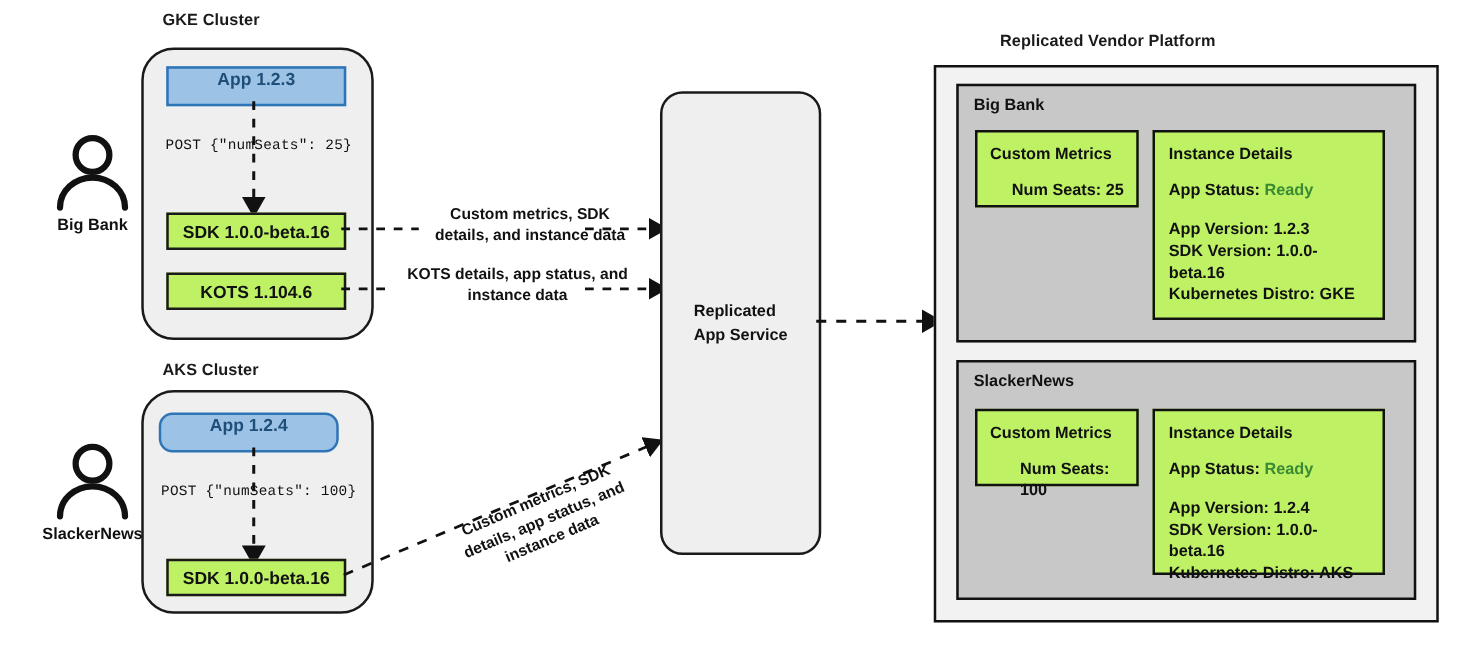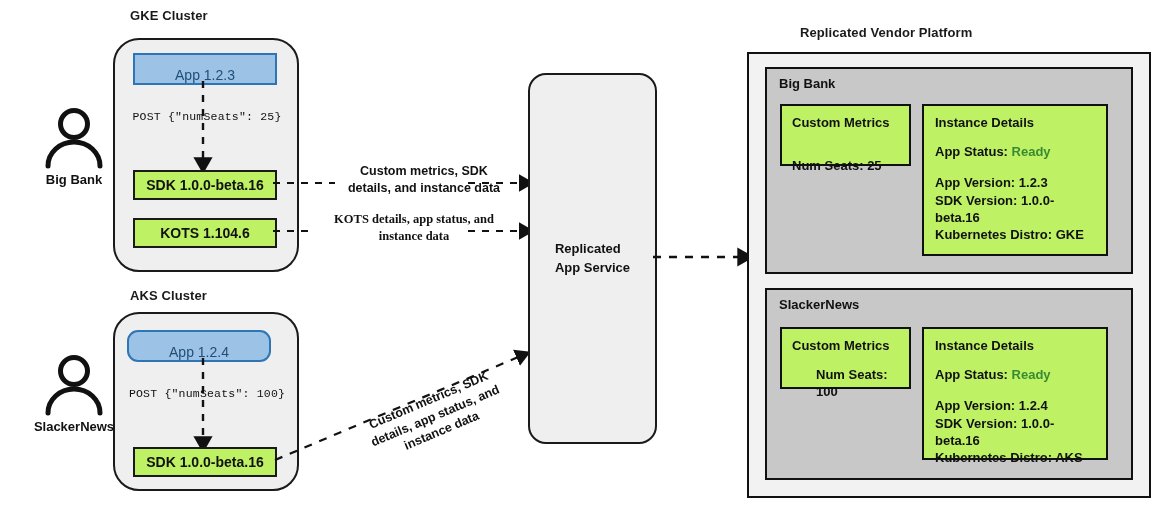--- a/index.html
+++ b/index.html
@@ -3,22 +3,22 @@
 <meta charset="utf-8">
 <style>
   html,body{margin:0;padding:0;background:#ffffff;}
   body{width:1166px;height:516px;position:relative;overflow:hidden;
        font-family:"Liberation Sans", sans-serif;color:#111;}
   .abs{position:absolute;}
   .ttl{font-size:13px;font-weight:bold;text-align:left;color:#1a1a1a;letter-spacing:.1px;}
   .cluster{border:2.5px solid #1a1a1a;border-radius:26px;background:#efefef;}
   .whitebox{background:#bef264;border:2px solid #1a1a1a;display:flex;align-items:center;
             justify-content:center;font-size:14px;font-weight:bold;}
-  .appbox{background:#9cc3e5;border:2px solid #2e75b6;display:flex;align-items:flex-end;
-          justify-content:center;font-size:14px;font-weight:normal;color:#1f4e79;}
+  .appbox{background:#9cc3e5;border:2px solid #2e75b6;display:flex;align-items:flex-start;
+          justify-content:center;font-size:14px;font-weight:bold;color:#1f4e79;}
   .mono{font-family:"Liberation Mono", monospace;font-size:11.5px;color:#111;letter-spacing:.2px;}
   .edgelbl{font-size:12.5px;font-weight:bold;text-align:center;line-height:1.32;color:#111;}
   .svc{background:#efefef;border:2.5px solid #1a1a1a;border-radius:18px;
        display:flex;align-items:center;justify-content:center;text-align:left;
        font-size:13px;font-weight:bold;line-height:1.4;}
   .platform-outer{background:#f2f2f2;border:2.5px solid #111;}
   .tenant{background:#c8c8c8;border:2.5px solid #111;}
   .tenant-name{font-size:13px;font-weight:bold;}
   .panel{background:#bef264;border:2.5px solid #111;}
   .panel h4{margin:0;font-size:13px;font-weight:bold;}
@@ -94,21 +94,21 @@
 </svg>
 <div class="abs edgelbl" style="left:338px;top:163px;width:172px;">
   <div>Custom metrics, SDK</div>
   <div>details, and instance data</div>
 </div>
 
 <svg class="abs" style="left:273px;top:218px;" width="260" height="30">
   <line x1="0" y1="13" x2="42" y2="13" stroke="#111" stroke-width="2.2" stroke-dasharray="7,7"></line>
   <line x1="195" y1="13" x2="253" y2="13" stroke="#111" stroke-width="2.2" stroke-dasharray="7,7" marker-end="url(#ah1)"></line>
 </svg>
-<div class="abs edgelbl" style="left:318px;top:211px;width:192px;font-family:Liberation Serif, serif;">
+<div class="abs edgelbl" style="left:318px;top:211px;width:192px;">
   <div>KOTS details, app status, and</div>
   <div>instance data</div>
 </div>
 
 <svg class="abs" style="left:273px;top:330px;" width="266" height="140">
   <line x1="2" y1="130" x2="250" y2="25" stroke="#111" stroke-width="2.2" stroke-dasharray="8,8" marker-end="url(#ah1)"></line>
 </svg>
 
 <div class="abs edgelbl rot" style="left:338px;top:430px;width:190px;transform:rotate(-23deg);">
   <div>Custom metrics, SDK</div>
@@ -129,21 +129,21 @@
 
 <div class="abs ttl" style="left:800px;top:25px;width:300px;">Replicated Vendor Platform</div>
 
 <div class="abs platform-outer" style="left:747px;top:52px;width:400px;height:442px;"></div>
 
 <div class="abs tenant" style="left:765px;top:67px;width:364px;height:203px;"></div>
 <div class="abs tenant-name" style="left:779px;top:76px;">Big Bank</div>
 
 <div class="abs panel" style="left:780px;top:104px;width:131px;height:62px;padding:9px 10px;box-sizing:border-box;">
   <h4>Custom Metrics</h4>
-  <div class="row" style="margin-top:27px;">Num Seats: 25</div>
+  <div class="row" style="margin-top:13px;text-align:right;">Num Seats: 25</div>
 </div>
 
 <div class="abs panel" style="left:922px;top:104px;width:186px;height:152px;padding:9px 11px;box-sizing:border-box;">
   <h4>Instance Details</h4>
   <div class="row" style="margin-top:13px;">
     <span>App Status:</span>
     <span class="green">Ready</span>
   </div>
   <div style="margin-top:14px;">
     <div class="row">App Version: 1.2.3</div>

